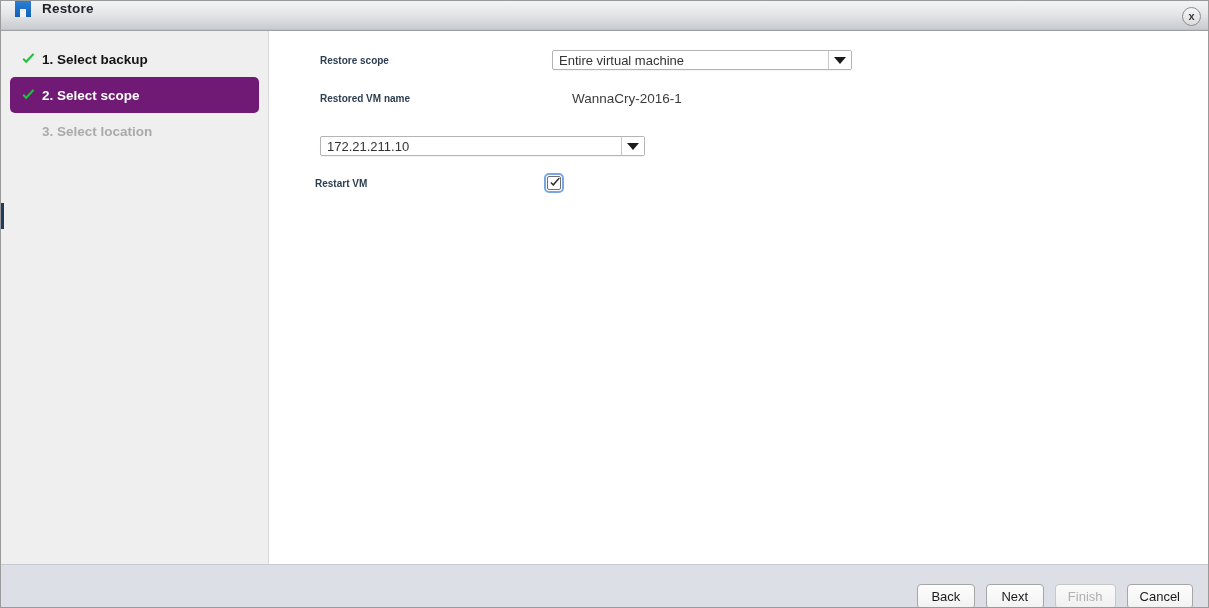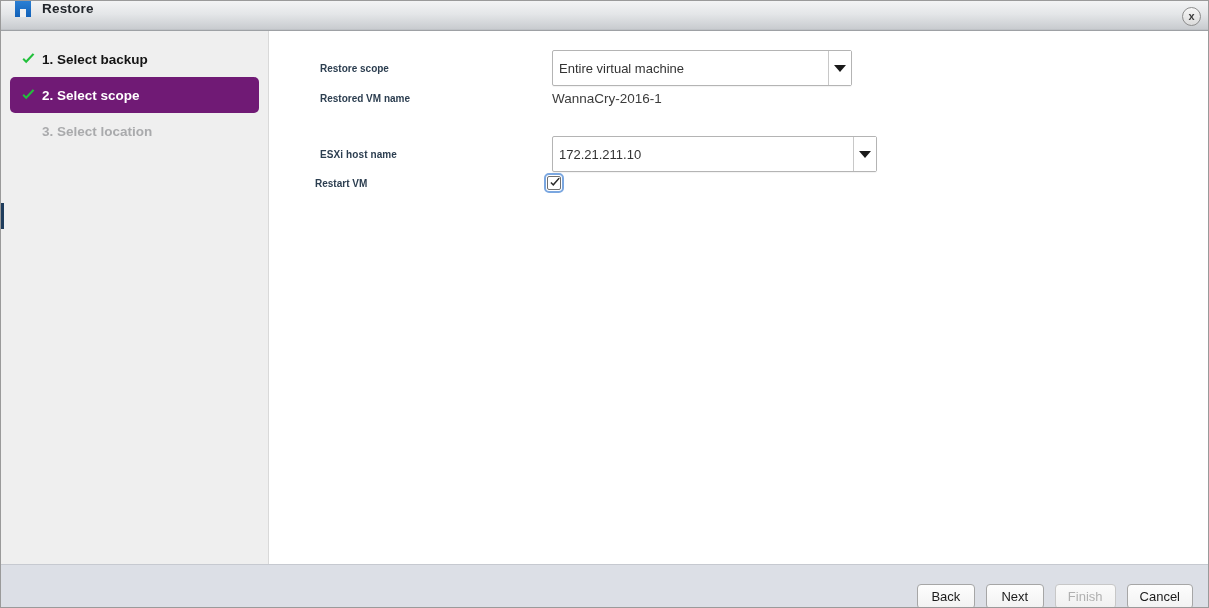--- a/index.html
+++ b/index.html
@@ -162,21 +162,21 @@
   .static-value {
     font-size: 13.5px;
     color: #3c3c3c;
     font-weight: normal;
   }
 
   .combo {
     position: relative;
     display: flex;
     align-items: stretch;
-    height: 36px;
+    height: 20px;
     background: #ffffff;
     border: 1px solid #b4b4b4;
     border-radius: 2px;
     box-shadow: 0 1px 1px rgba(0,0,0,0.05);
     text-align: center;
   }
   .combo .combo-text {
     flex: 1 1 auto;
     display: flex;
     align-items: center;
@@ -305,27 +305,26 @@
       <div class="field-row" style="left:51px; top:19px;">
         <span class="field-label">Restore scope</span>
         <div class="combo" style="width:300px;">
           <span class="combo-text">Entire virtual machine</span>
           <span class="combo-btn">
             <span class="caret"></span>
           </span>
         </div>
       </div>
 
-      <div class="field-row" style="left:51px; top:60px;">
+      <div class="field-row" style="left:51px; top:60px;gap:20px;">
         <span class="field-label">Restored VM name</span>
         <span class="static-value">WannaCry-2016-1</span>
       </div>
 
       <div class="field-row" style="left:51px; top:105px;">
-        <span class="field-label esxi">ESXi host name</span>
         <div class="combo" style="width:325px;">
           <span class="combo-text">172.21.211.10</span>
           <span class="combo-btn">
             <span class="caret"></span>
           </span>
         </div>
       </div>
 
       <div class="field-row" style="left:46px; top:145px;">
         <span class="field-label">Restart VM</span>

